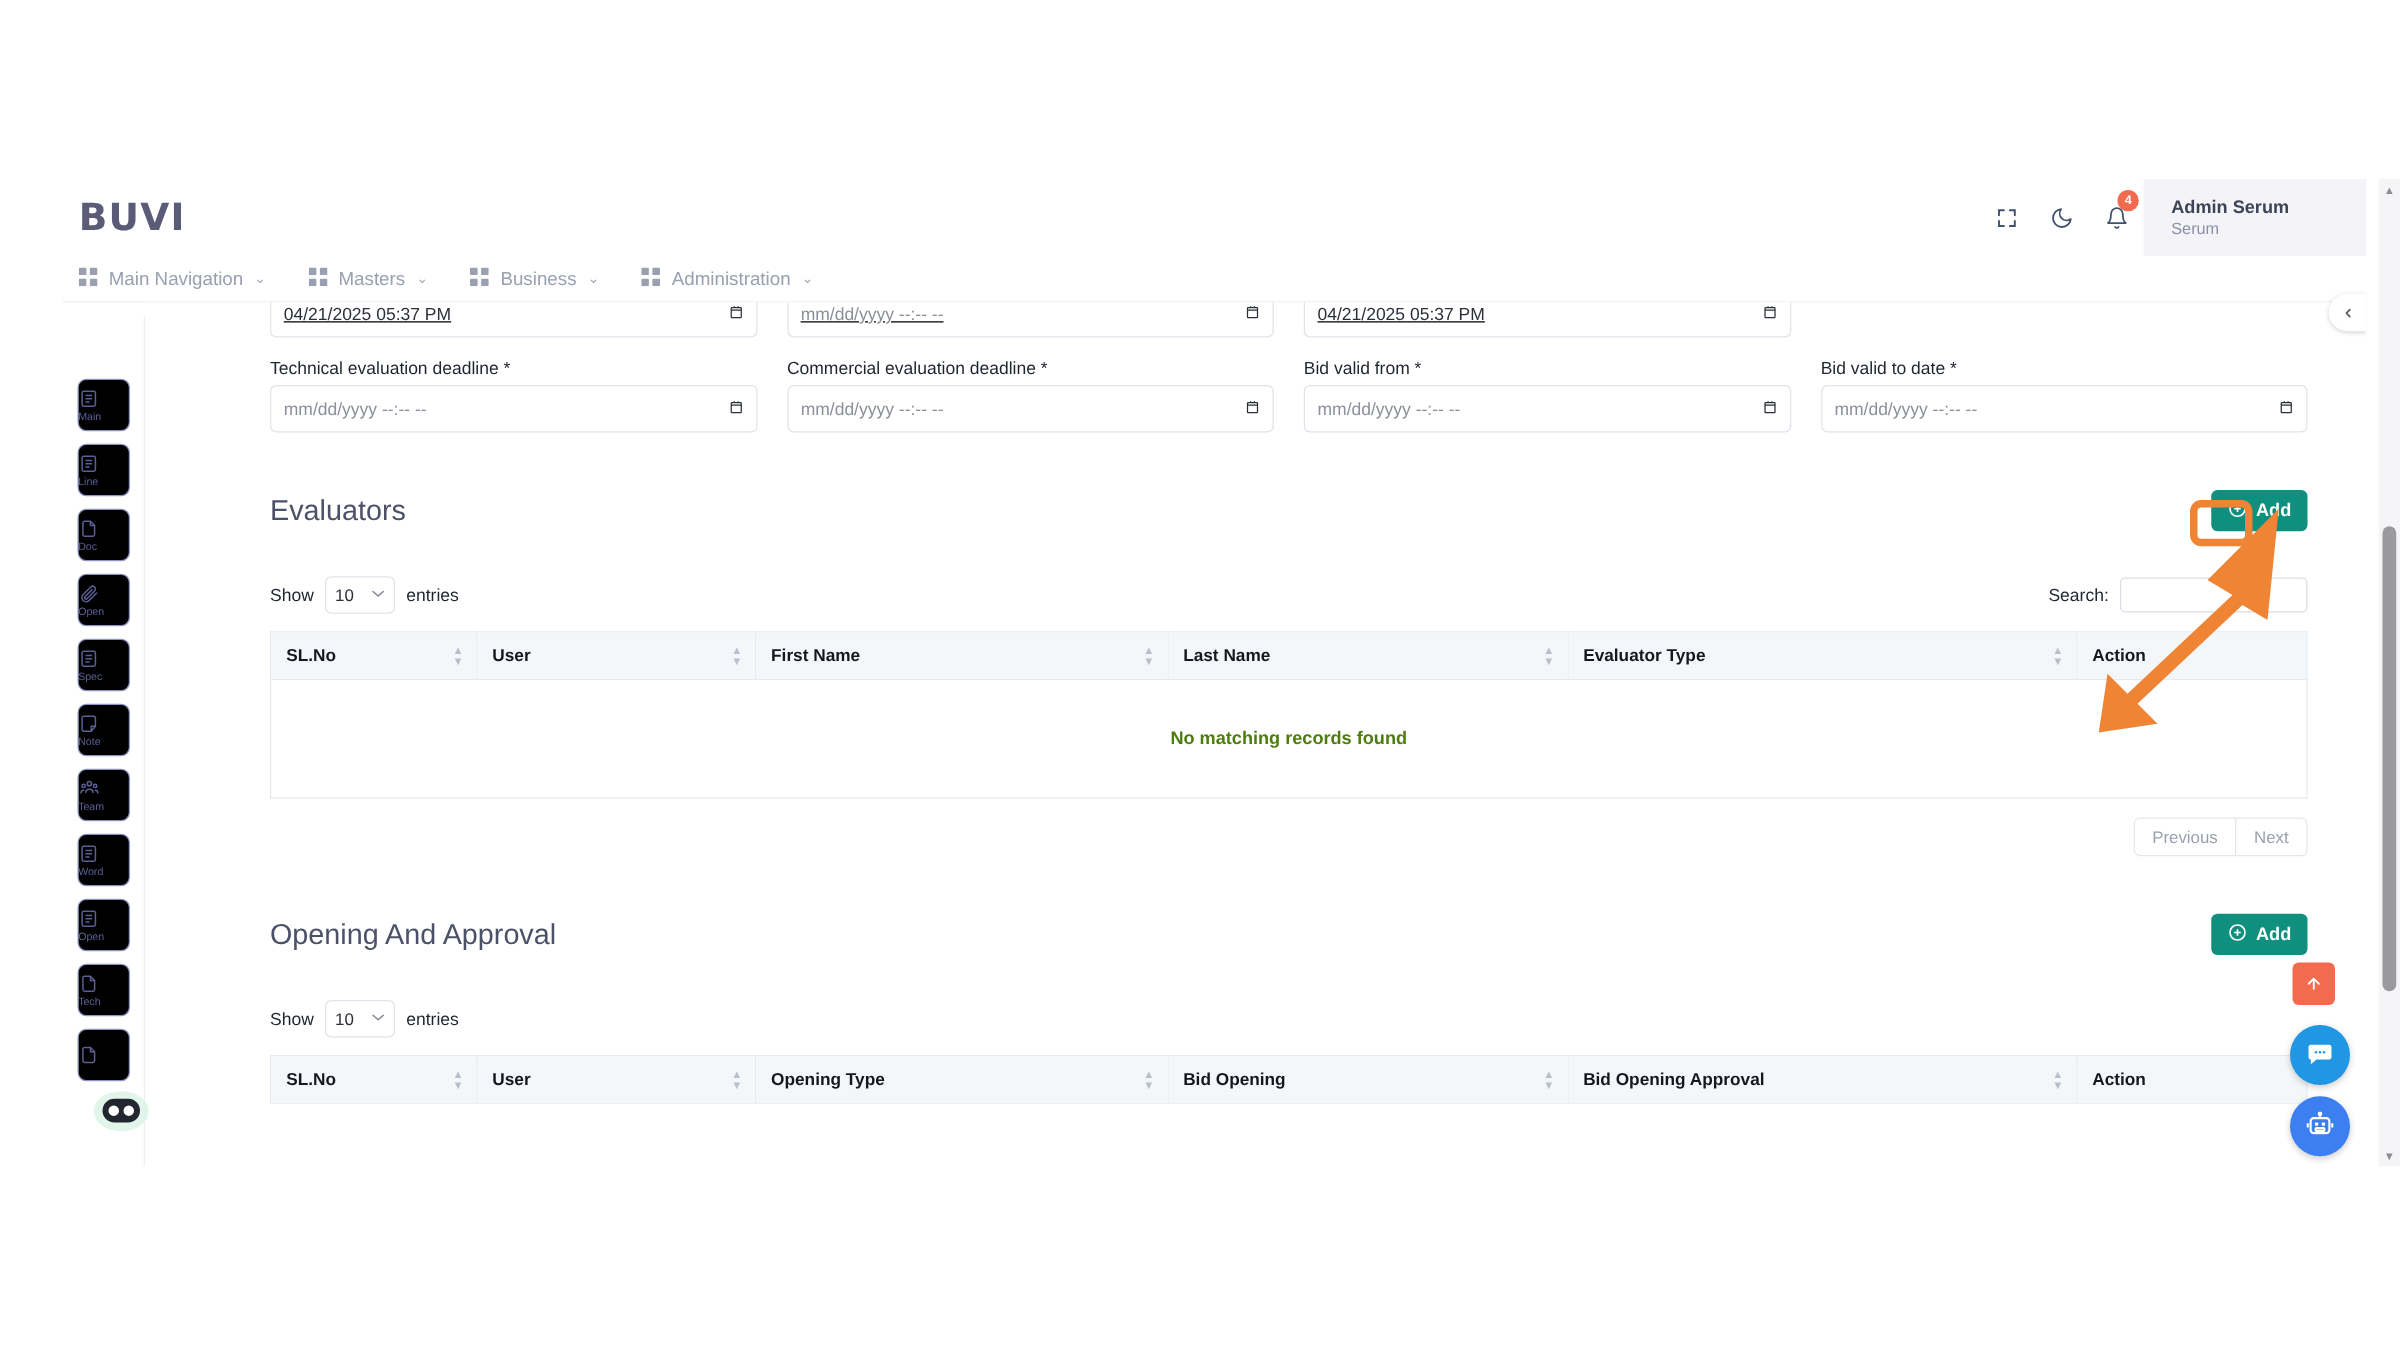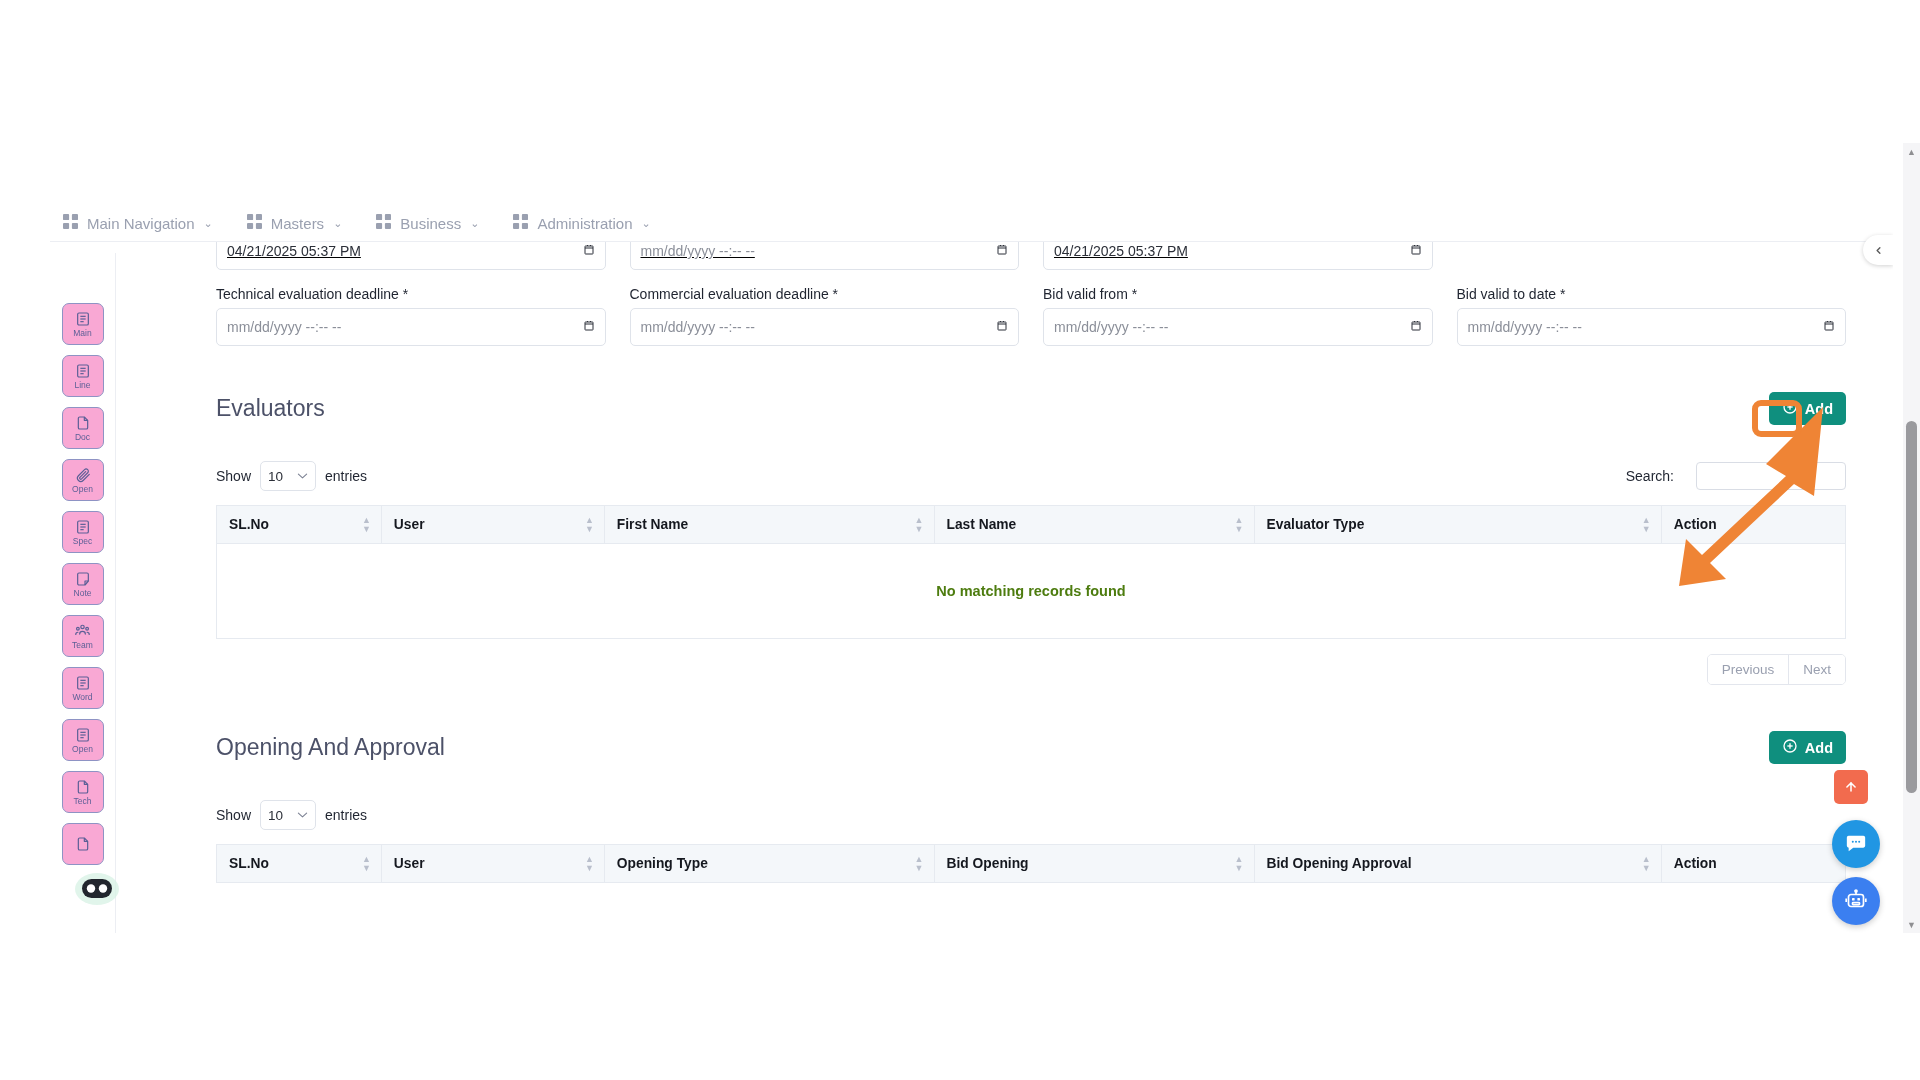--- a/index.html
+++ b/index.html
@@ -89,22 +89,22 @@
     position: absolute; left: 0; top: 110px;
     width: 66px; height: 680px;
     background: #ffffff;
     border-right: 1px solid #eceef3;
     padding-top: 50px;
     display: flex; flex-direction: column; align-items: center;
     gap: 10px;
   }
   .rail-item {
     width: 42px; height: 42px; border: 1px solid #8e93c4; border-radius: 7px;
-    display: flex; flex-direction: column; align-items: center; justify-content: center;
-    color: #5b5f96; cursor: pointer; background: #f9a8d4;
+    display: flex; flex-direction: column; justify-content: center;
+    color: #5b5f96; cursor: pointer; background: #000000;
     position: relative;
   }
   .rail-item .rlabel { font-size: 8.5px; margin-top: 1px; color: #5b5f96; }
 
   
   #content-area {
     position: absolute; left: 66px; top: 99px;
     width: 1752px; height: 691px;
     background: #ffffff;
     overflow: hidden;
@@ -145,21 +145,21 @@
   
   .dt-wrap { padding: 0 22px 0 100px; margin-top: 36px; }
   .dt-controls { display: flex; align-items: center; }
   .dt-len { display: flex; align-items: center; gap: 9px; font-size: 14px; color: #1f2430; }
   .dt-select {
     width: 56px; height: 30px; border: 1px solid #dfe3ea; border-radius: 5px;
     display: flex; align-items: center; padding: 0 7px; font-size: 13.5px; color: #2b2f38;
     background: #fff; cursor: pointer;
   }
   .dt-select .chev2 { margin-left: auto; color:#7b8092; font-size: 11px; }
-  .dt-search { margin-left: auto; display: flex; align-items: center; gap: 22px; font-size: 14px; color: #1f2430; }
+  .dt-search { margin-left: auto; display: flex; align-items: center; gap: 9px; font-size: 14px; color: #1f2430; }
   .dt-search-input {
     width: 150px; height: 28px; border: 1px solid #d9dde5; border-radius: 4px; background: #fff;
   }
   table.dt { width: 100%; border-collapse: collapse; margin-top: 14px; table-layout: fixed; }
   table.dt th {
     background: #f4f7fa; border: 1px solid #e6eaf0;
     font-size: 13.8px; color: #15181f; font-weight: 700;
     text-align: left; padding: 11px 12px; position: relative;
   }
   .sort-ico {
@@ -220,20 +220,47 @@
   
   #rail-cursor {
     position: absolute; left: 74px; top: 872px; z-index: 13; pointer-events: none;
   }
 </style>
 </head>
 <body>
 
 <div id="app-frame">
 
+  <div id="app-header">
+    <div id="brand-logo">BUVI</div>
+
+    <div id="header-right">
+      <div class="hdr-icon-btn">
+        <svg width="19" height="19" viewBox="0 0 24 24" fill="none" stroke="currentColor" stroke-width="2" stroke-linecap="round">
+          <path d="M4 9V4h5M20 9V4h-5M4 15v5h5M20 15v5h-5"></path>
+        </svg>
+      </div>
+      <div class="hdr-icon-btn">
+        <svg width="19" height="19" viewBox="0 0 24 24" fill="none" stroke="currentColor" stroke-width="1.8" stroke-linecap="round" stroke-linejoin="round">
+          <path d="M21 12.8A9 9 0 1 1 11.2 3a7 7 0 0 0 9.8 9.8z"></path>
+        </svg>
+      </div>
+      <div class="hdr-icon-btn">
+        <svg width="19" height="19" viewBox="0 0 24 24" fill="none" stroke="currentColor" stroke-width="1.8" stroke-linecap="round" stroke-linejoin="round">
+          <path d="M18 8A6 6 0 0 0 6 8c0 7-3 9-3 9h18s-3-2-3-9"></path>
+          <path d="M13.7 21a2 2 0 0 1-3.4 0"></path>
+        </svg>
+        <span class="bell-badge">4</span>
+      </div>
+      <div id="user-chip">
+        <span class="uname">Admin Serum</span>
+        <span class="urole">Serum</span>
+      </div>
+    </div>
+  </div>
 
   <div id="app-nav">
     <div class="nav-item">
       <span class="grid-ico">
         <svg width="15" height="15" viewBox="0 0 16 16" fill="currentColor">
             <rect x="0" y="0" width="6.5" height="6.5" rx="1"></rect>
             <rect x="9.5" y="0" width="6.5" height="6.5" rx="1"></rect>
             <rect x="0" y="9.5" width="6.5" height="6.5" rx="1"></rect>
             <rect x="9.5" y="9.5" width="6.5" height="6.5" rx="1"></rect>
           </svg>

